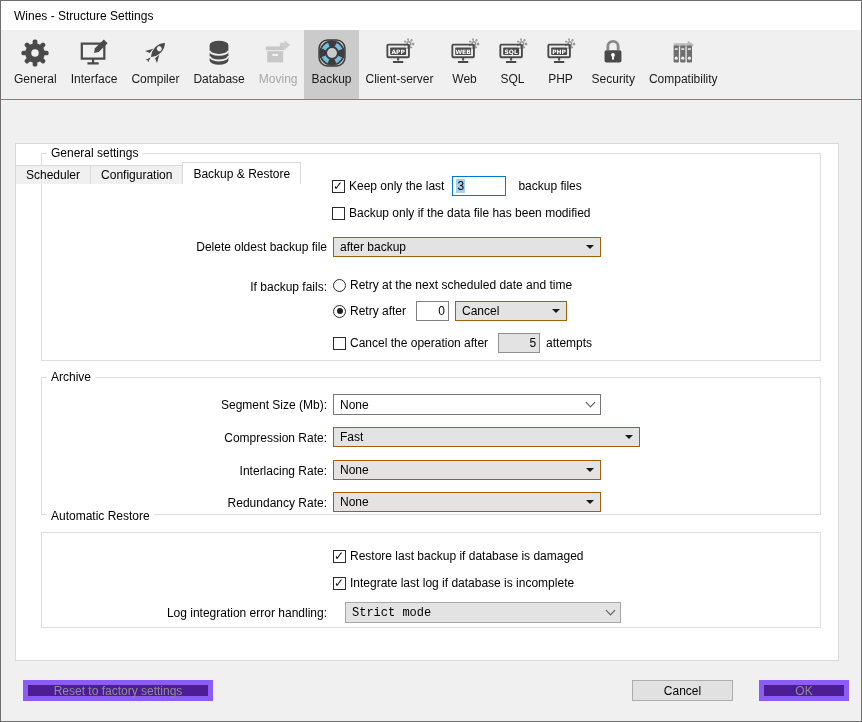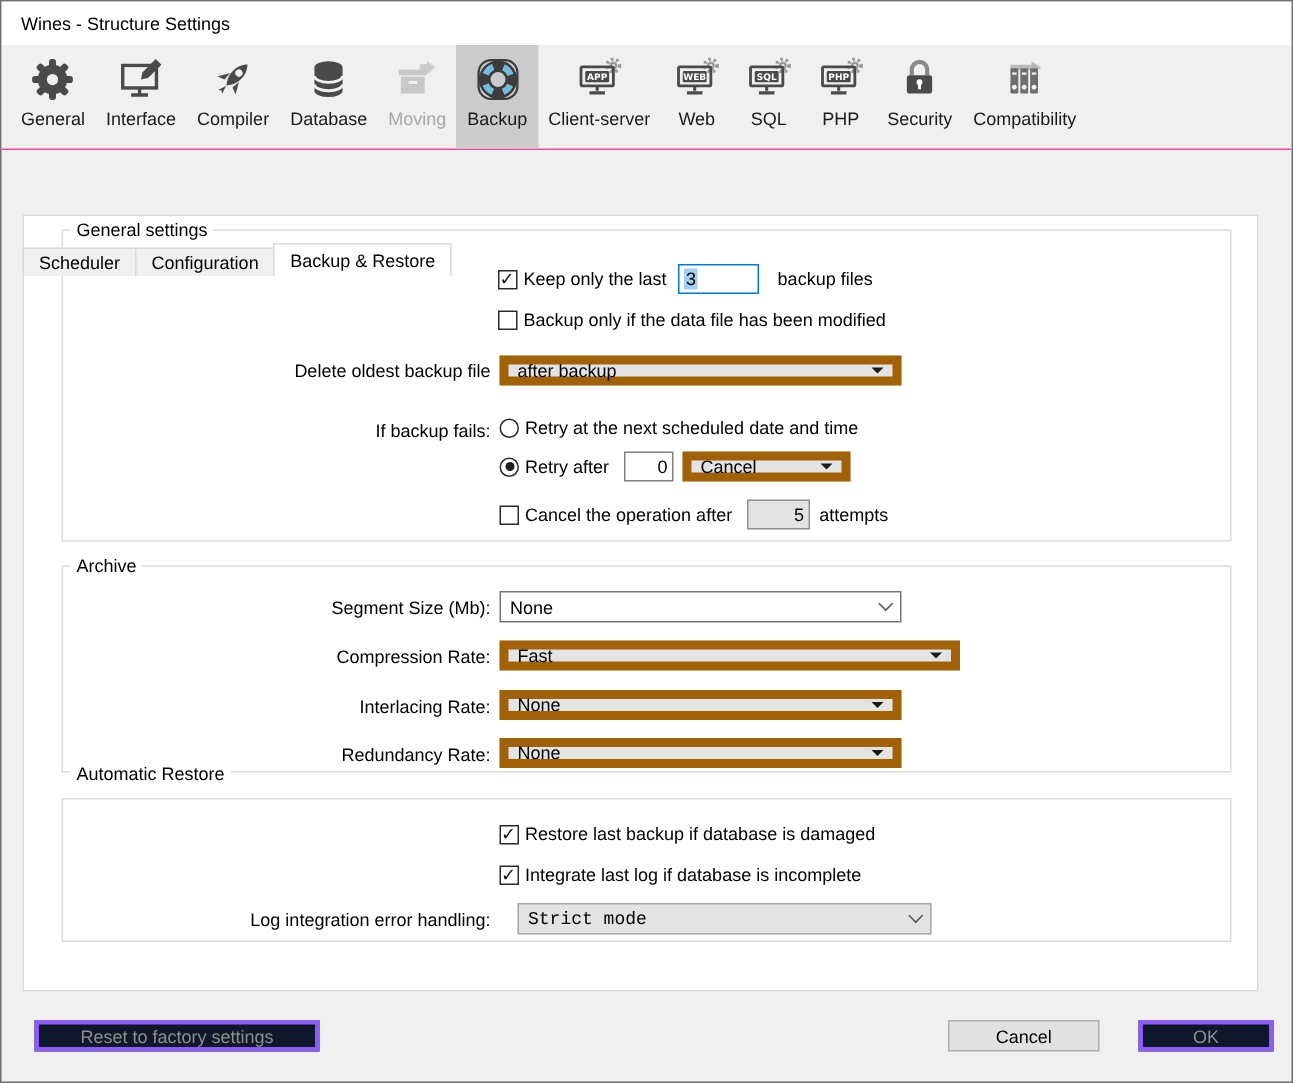--- a/index.html
+++ b/index.html
@@ -39,30 +39,30 @@
 
   
   .tinput { height:20px; background:#fff; border:1px solid #808080; display:flex; align-items:center; padding:0 3px; }
   .tinput.focused { border:1px solid #0078d7; }
   .tinput.focused .selhl { background:#a5d1f0; padding:0 1px; }
   .tinput.num { justify-content:flex-end; }
   .tinput.disabled { background:#e3e3e3; border:1px solid #919191; }
 
   
   .combo { height:20px; display:flex; align-items:center; justify-content:space-between; padding:0 6px 0 6px; }
-  .combo.classic { background:#e3e3e3; border:6px solid #a16207; }
+  .combo.classic { background:#e3e3e3; border:1px solid #a16207; }
   .combo.classicgray { background:#e3e3e3; border:1px solid #a8a8a8; }
   .combo.modern { background:#fff; border:1px solid #767676; }
   .arrow-solid { width:0; height:0; border-left:4px solid transparent; border-right:4px solid transparent; border-top:4px solid #1a1a1a; margin-left:6px; flex:0 0 auto; }
   .chev { width:7px; height:7px; border-right:1.4px solid #565656; border-bottom:1.4px solid #565656; transform:rotate(45deg); margin-top:-4px; margin-left:6px; flex:0 0 auto; }
 
   
   .btn { position:absolute; height:21px; display:flex; align-items:center; justify-content:center; font-size:12px; }
   .btn.enabled { background:#e1e1e1; border:1px solid #adadad; color:#000; }
-  .btn.disabled { background:#0f172a; border:3px solid #8b5cf6; color:#8f8f8f; }
+  .btn.disabled { background:#4c1d95; border:5px solid #8b5cf6; color:#8f8f8f; }
 
   .gap4 { gap:4px; }
 </style>
 </head>
 <body>
 
 <div id="window">
 
   <div class="titlebar">
     <span>Wines - Structure Settings</span>

